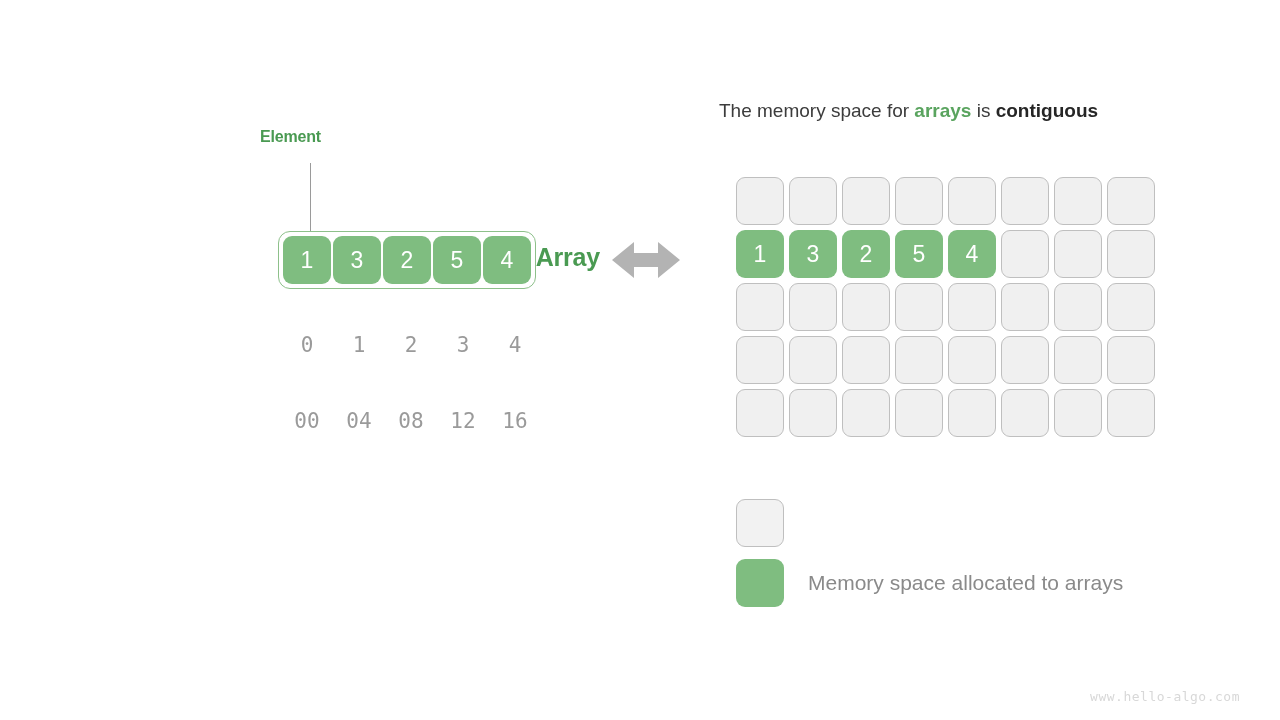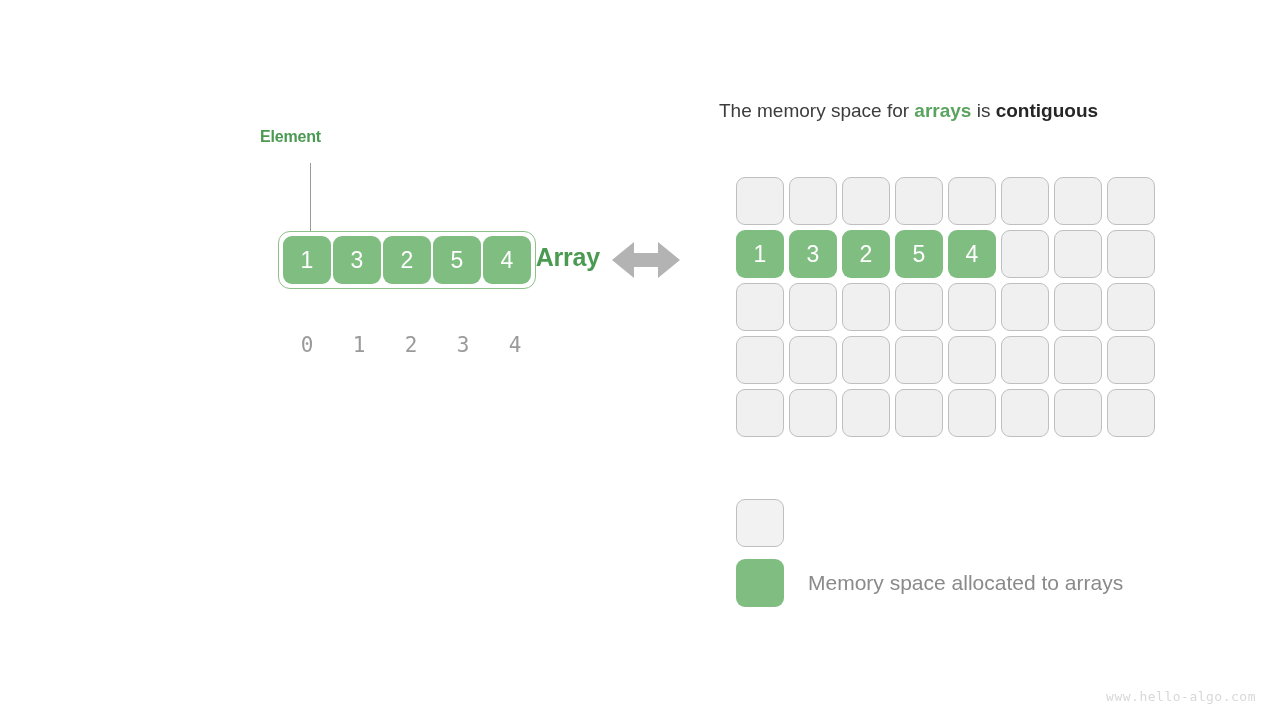--- a/index.html
+++ b/index.html
@@ -191,21 +191,21 @@
   .legend-text {
     margin-left: 24px;
     font-size: 21px;
     color: #8a8a8a;
     white-space: nowrap;
   }
 
   
   #watermark {
     position: absolute;
-    right: 24px;
+    right: 40px;
     bottom: 16px;
     font-size: 13px;
     color: #d8d8d8;
     font-family: "DejaVu Sans Mono", monospace;
     letter-spacing: 0.5px;
     text-align: center;
   }
 </style>
 </head>
 <body>
@@ -227,20 +227,27 @@
   </div>
 
   <div class="value-row" id="index-values">
     <div class="value-cell">0</div>
     <div class="value-cell">1</div>
     <div class="value-cell">2</div>
     <div class="value-cell">3</div>
     <div class="value-cell">4</div>
   </div>
 
+  <div class="value-row" id="memory-values">
+    <div class="value-cell">00</div>
+    <div class="value-cell">04</div>
+    <div class="value-cell">08</div>
+    <div class="value-cell">12</div>
+    <div class="value-cell">16</div>
+  </div>
 </div>
 
 <div id="double-arrow">
   <svg width="68" height="48" viewBox="0 0 68 48" aria-hidden="true">
     <polygon points="0,24 22,6 22,17 46,17 46,6 68,24 46,42 46,31 22,31 22,42" fill="#b3b3b3"></polygon>
   </svg>
 </div>
 
 <div id="right-panel">
 

